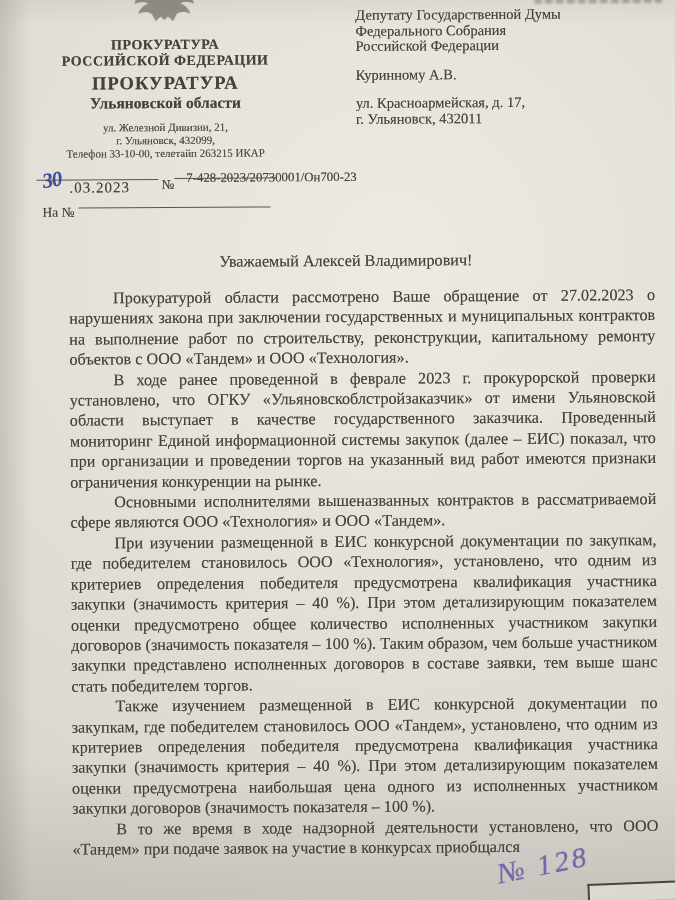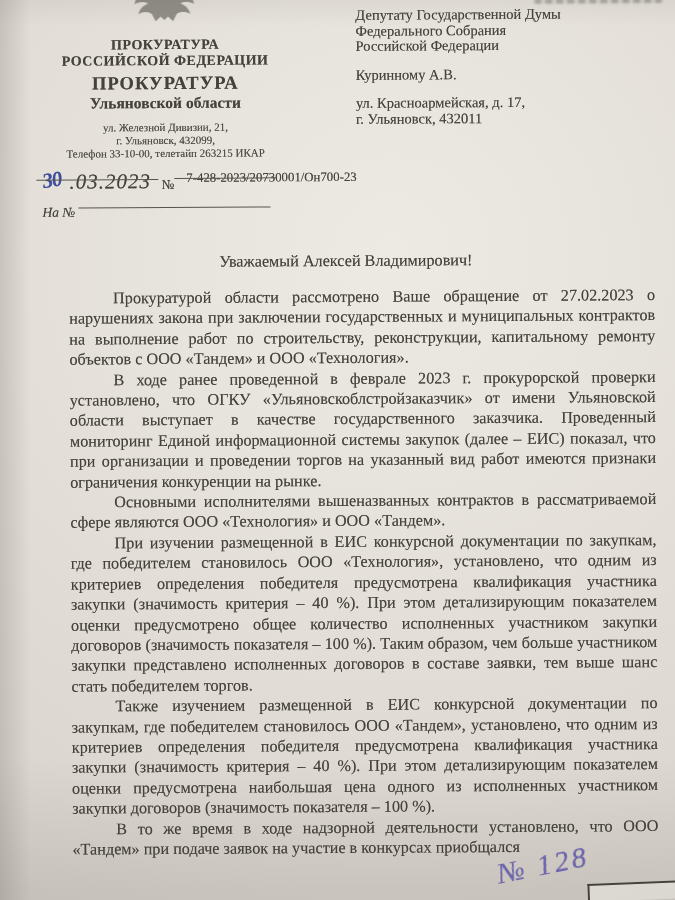--- a/index.html
+++ b/index.html
@@ -32,24 +32,24 @@
   .recipient { position: absolute; left: 358px; top: 8px; width: 290px;
                font-size: 14.5px; line-height: 15.6px; }
   .recipient-name { margin-top: 13px; }
   .recipient-addr { margin-top: 13px; }
 
   
   .ref-block { position: absolute; left: 0; top: 0; width: 675px; height: 230px; }
   .hand-date { position: absolute; left: 44px; top: 166px; font-size: 21px; font-style: italic;
                font-weight: bold; color: #3d4da4; transform: rotate(-10deg); letter-spacing: -1px;
                text-shadow: none; }
-  .date-printed { position: absolute; left: 71px; top: 168px; font-size: 21px; letter-spacing: 1px; font-style: italic; }
+  .date-printed { position: absolute; left: 71px; top: 178px; font-size: 15px; letter-spacing: 1px; }
   .num-label    { position: absolute; left: 163px; top: 176px; font-size: 13.5px; }
   .num-value    { position: absolute; left: 188px; top: 170px; width: 172px; font-size: 12.8px; }
-  .reply-label  { position: absolute; left: 44px; top: 203px; font-size: 13.5px; font-style: italic; }
+  .reply-label  { position: absolute; left: 44px; top: 203px; font-size: 13.5px; }
   .u { position: absolute; border-bottom: 1.4px solid #57544e; }
   .u-date  { left: 38px;  top: 178px; width: 122px; }
   .u-num   { left: 176px; top: 177px; width: 102px; }
   .u-reply { left: 80px;  top: 206px; width: 192px; }
 
   
   .bodytext { position: absolute; left: 70px; top: 252px; width: 586px; }
   .salutation { font-size: 16.2px; text-align: center; padding-right: 32px; margin-bottom: 16px; }
   .bodytext p { font-size: 16.2px; line-height: 20.4px; text-align: justify;
                 text-indent: 44px; hyphens: none; }

